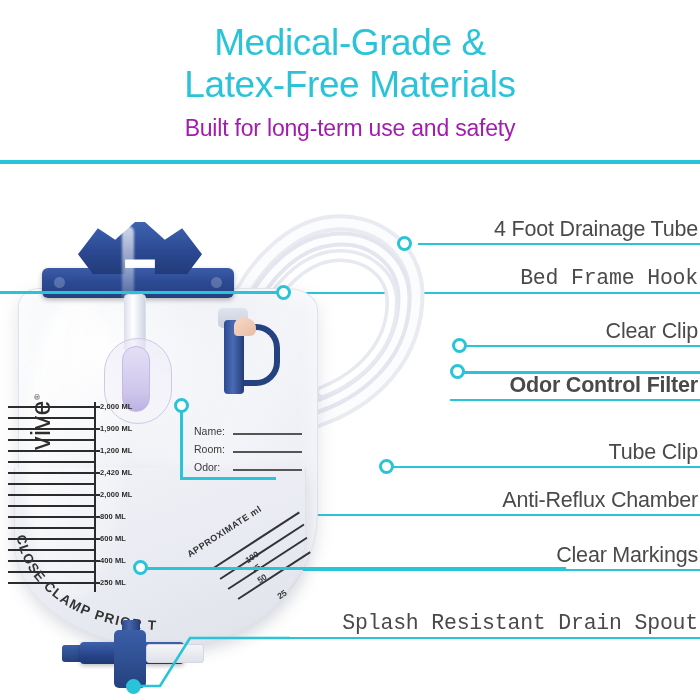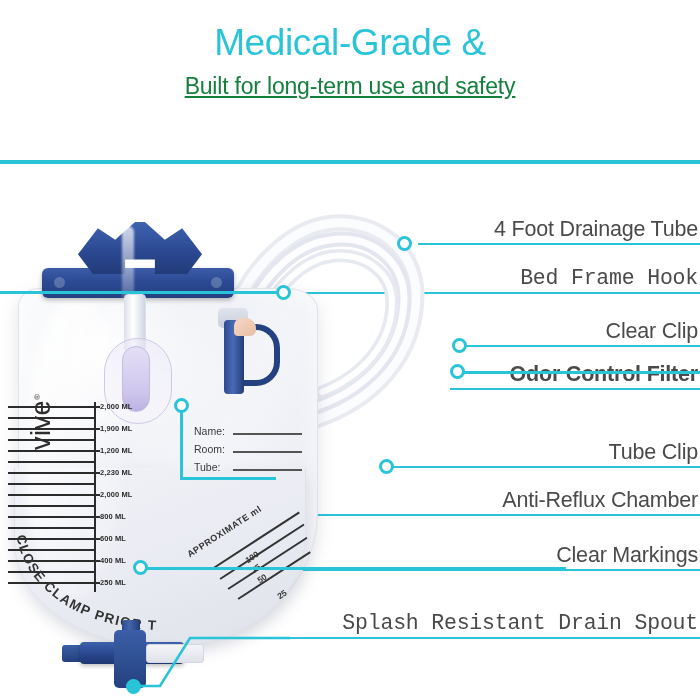--- a/index.html
+++ b/index.html
@@ -24,26 +24,25 @@
   .hl {
     color: #2ac4d8;
     font-size: 37px;
     line-height: 42px;
     font-weight: 400;
     letter-spacing: -0.4px;
   }
   #hl1 { padding-top: 22px; }
   #hl2 { }
   #sub {
-    color: #15803d;
+    color: #a21caf;
     font-size: 23px;
     line-height: 28px;
     padding-top: 8px;
     letter-spacing: -0.2px;
-    text-decoration: underline;
   }
   #divider {
     position: absolute; left: 0; top: 160px; width: 700px; height: 4px;
     background: #2ac4d8;
   }
 
   
   .label-row {
     position: absolute;
     right: 0;
@@ -380,20 +379,21 @@
     z-index: 8;
   }
 </style>
 </head>
 <body>
 
 <div id="stage">
 
   <div id="header">
     <div class="hl" id="hl1">Medical-Grade &amp;</div>
+    <div class="hl" id="hl2">Latex-Free Materials</div>
     <div id="sub">Built for long-term use and safety</div>
   </div>
   <div id="divider"></div>
 
   <div id="product">
 
     <svg id="tubing" viewBox="0 0 440 532">
       <g fill="none" stroke-linecap="round">
         <path d="M236,130 C252,96 286,62 322,56 C372,48 412,82 412,126
                  C412,186 372,232 312,252 C268,266 238,258 226,244" stroke="#e9ebf1" stroke-width="17"></path>
@@ -446,21 +446,21 @@
       <div class="tick major" style="top:26px"></div>
       <div class="tick-mark-r" style="top:26px"></div>
       <div class="tick-label" style="top:26px">1,900 ML</div>
       <div class="tick minor" style="top:37px"></div>
       <div class="tick major" style="top:48px"></div>
       <div class="tick-mark-r" style="top:48px"></div>
       <div class="tick-label" style="top:48px">1,200 ML</div>
       <div class="tick minor" style="top:59px"></div>
       <div class="tick major" style="top:70px"></div>
       <div class="tick-mark-r" style="top:70px"></div>
-      <div class="tick-label" style="top:70px">2,230 ML</div>
+      <div class="tick-label" style="top:70px">2,420 ML</div>
       <div class="tick minor" style="top:81px"></div>
       <div class="tick major" style="top:92px"></div>
       <div class="tick-mark-r" style="top:92px"></div>
       <div class="tick-label" style="top:92px">2,000 ML</div>
       <div class="tick minor" style="top:103px"></div>
       <div class="tick major" style="top:114px"></div>
       <div class="tick-mark-r" style="top:114px"></div>
       <div class="tick-label" style="top:114px">800 ML</div>
       <div class="tick minor" style="top:125px"></div>
       <div class="tick major" style="top:136px"></div>
@@ -479,21 +479,21 @@
     <div id="nrd">
       <div class="nrd-row">
         <span class="nrd-key">Name:</span>
         <span class="nrd-line"></span>
       </div>
       <div class="nrd-row">
         <span class="nrd-key">Room:</span>
         <span class="nrd-line"></span>
       </div>
       <div class="nrd-row">
-        <span class="nrd-key">Tube:</span>
+        <span class="nrd-key">Odor:</span>
         <span class="nrd-line"></span>
       </div>
     </div>
 
     <div id="approx">
       <div id="approx-title">APPROXIMATE ml</div>
       <div class="ap-line" style="left:18px; top:74px; width:104px;"></div>
       <div class="ap-line" style="left:26px; top:84px; width:100px;"></div>
       <div class="ap-line" style="left:34px; top:94px; width:94px;"></div>
       <div class="ap-line" style="left:44px; top:104px; width:86px;"></div>
@@ -533,21 +533,21 @@
   </div>
   <div class="seg" style="left:0px; top:291px; width:278px; height:2.5px;"></div>
   <div class="dot" style="left:276px; top:285px;"></div>
 
   <div class="label-row" style="top:345px;">
     <div class="label-text">Clear Clip</div>
     <div class="label-rule" style="width:238px;"></div>
   </div>
   <div class="dot" style="left:452px; top:338px;"></div>
 
-  <div class="label-row" style="top:388px;font-weight:bold;">
+  <div class="label-row" style="top:399px;font-weight:bold;">
     <div class="label-text">Odor Control Filter</div>
     <div class="label-rule" style="width:250px;"></div>
   </div>
   <div class="seg" style="left:455px; top:371px; width:245px; height:2.5px;"></div>
   <div class="dot" style="left:450px; top:364px;"></div>
 
   <div class="label-row" style="top:466px;">
     <div class="label-text">Tube Clip</div>
     <div class="label-rule" style="width:314px;"></div>
   </div>

